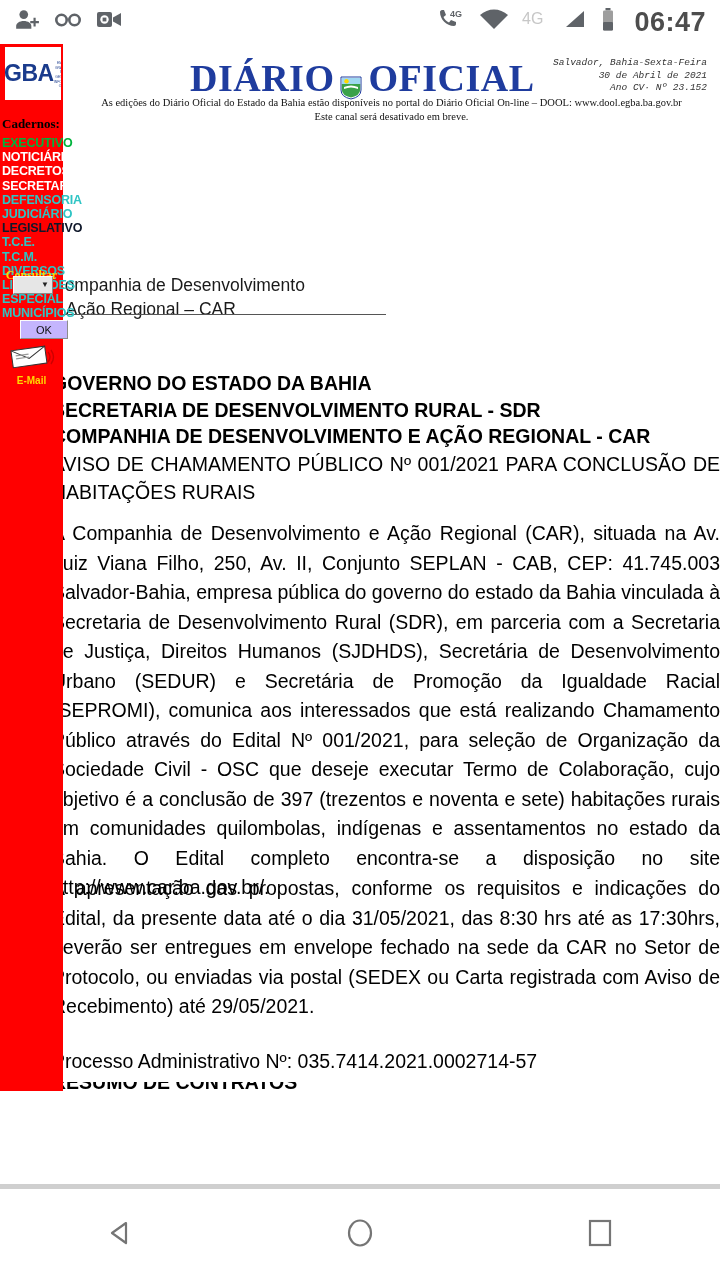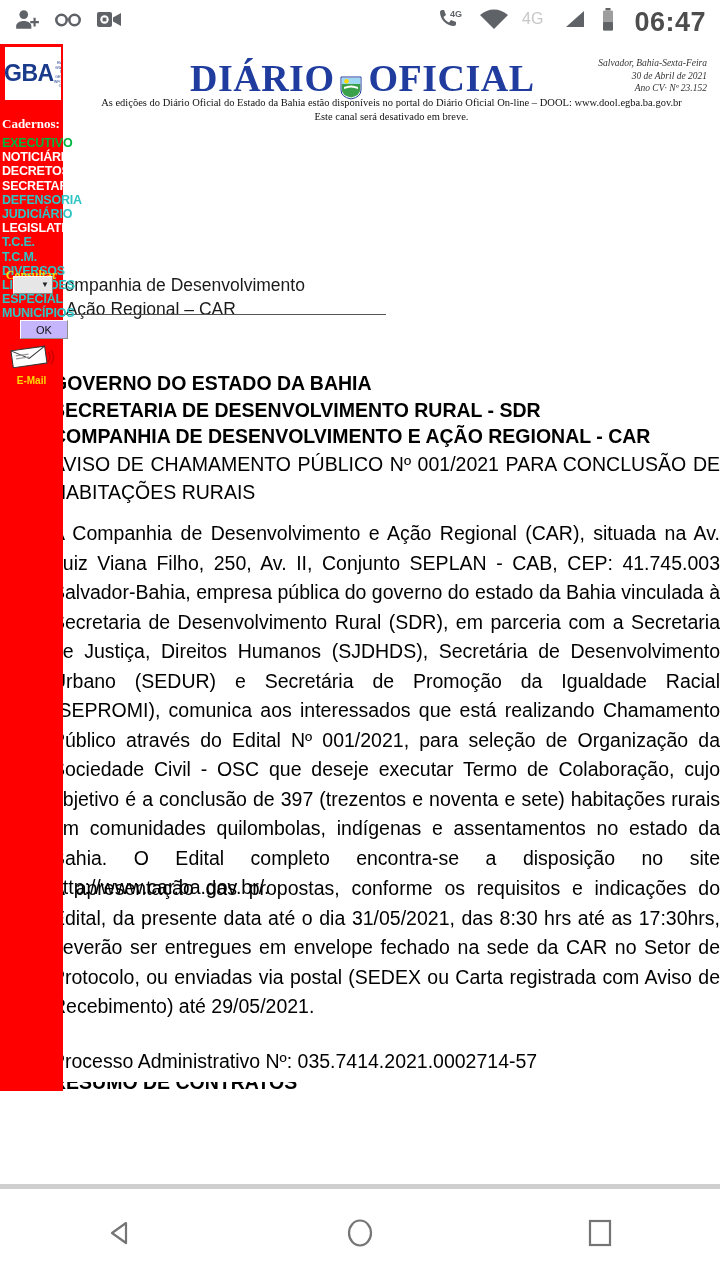--- a/index.html
+++ b/index.html
@@ -48,21 +48,21 @@
     letter-spacing:-0.5px; font-family:"Liberation Sans", sans-serif;
     line-height:1;
   }
   .egba-sub {
     font-size:3.4px; color:#1a3b8c; text-align:center;
     line-height:1.35; margin-top:3px; width:54px;
     font-family:"Liberation Sans", sans-serif;
   }
   .nav-title {
     position:absolute; left:0; top:72px; width:63px;
-    font-size:13px; font-weight:bold; color:#ffffff;
+    font-size:13px; font-weight:bold; color:#000000;
     padding-left:2px; font-family:"Liberation Serif", serif;
   }
   .nav-list { position:absolute; left:0; top:92px; width:63px; }
   .nav-item {
     font-size:12.5px; font-weight:bold; line-height:14.2px;
     padding-left:2px; white-space:nowrap; letter-spacing:-0.2px;
     font-family:"Liberation Sans", sans-serif;
   }
   .consultar {
     position:absolute; left:0; top:200px; width:63px;
@@ -96,21 +96,21 @@
   
   .doc-title {
     position:absolute; left:190px; top:12px;
     font-family:"Liberation Serif", serif;
     font-size:38px; font-weight:bold; color:#1F3C9E;
     letter-spacing:0.5px; display:flex; align-items:center; gap:4px;
   }
   .brasao { width:26px; height:26px; position:relative; display:inline-block; }
   .dateblock {
     position:absolute; right:13px; top:13px; text-align:right;
-    font-family:Liberation Serif, serif;
+    font-family:Liberation Mono, monospace;
     font-size:9.5px; color:#333; line-height:12.5px; font-style:italic;
   }
   .notice {
     position:absolute; left:63px; top:52px; width:657px; text-align:center;
     font-family:"Liberation Serif", serif; font-size:10.5px; color:#111;
     line-height:13.5px;
   }
 
   
   .doc-body {
@@ -236,21 +236,21 @@
 
       <div class="nav-title">Cadernos:</div>
 
       <div class="nav-list">
         <div class="nav-item" style="color:#00B33C">EXECUTIVO</div>
         <div class="nav-item" style="color:#FFFFFF">NOTICIÁRIO</div>
         <div class="nav-item" style="color:#FFFFFF">DECRETOS</div>
         <div class="nav-item" style="color:#FFFFFF">SECRETARIAS</div>
         <div class="nav-item" style="color:#2EC4C4">DEFENSORIA</div>
         <div class="nav-item" style="color:#2EC4C4">JUDICIÁRIO</div>
-        <div class="nav-item" style="color:#ffffff">LEGISLATIVO</div>
+        <div class="nav-item" style="color:#0f172a">LEGISLATIVO</div>
         <div class="nav-item" style="color:#2EC4C4">T.C.E.</div>
         <div class="nav-item" style="color:#2EC4C4">T.C.M.</div>
         <div class="nav-item" style="color:#2EC4C4">DIVERSOS</div>
         <div class="nav-item" style="color:#2EC4C4">LICITAÇÕES</div>
         <div class="nav-item" style="color:#2EC4C4">ESPECIAL</div>
         <div class="nav-item" style="color:#2EC4C4">MUNICÍPIOS</div>
       </div>
 
       <div class="consultar">Consultar<br>Dia:</div>
 

